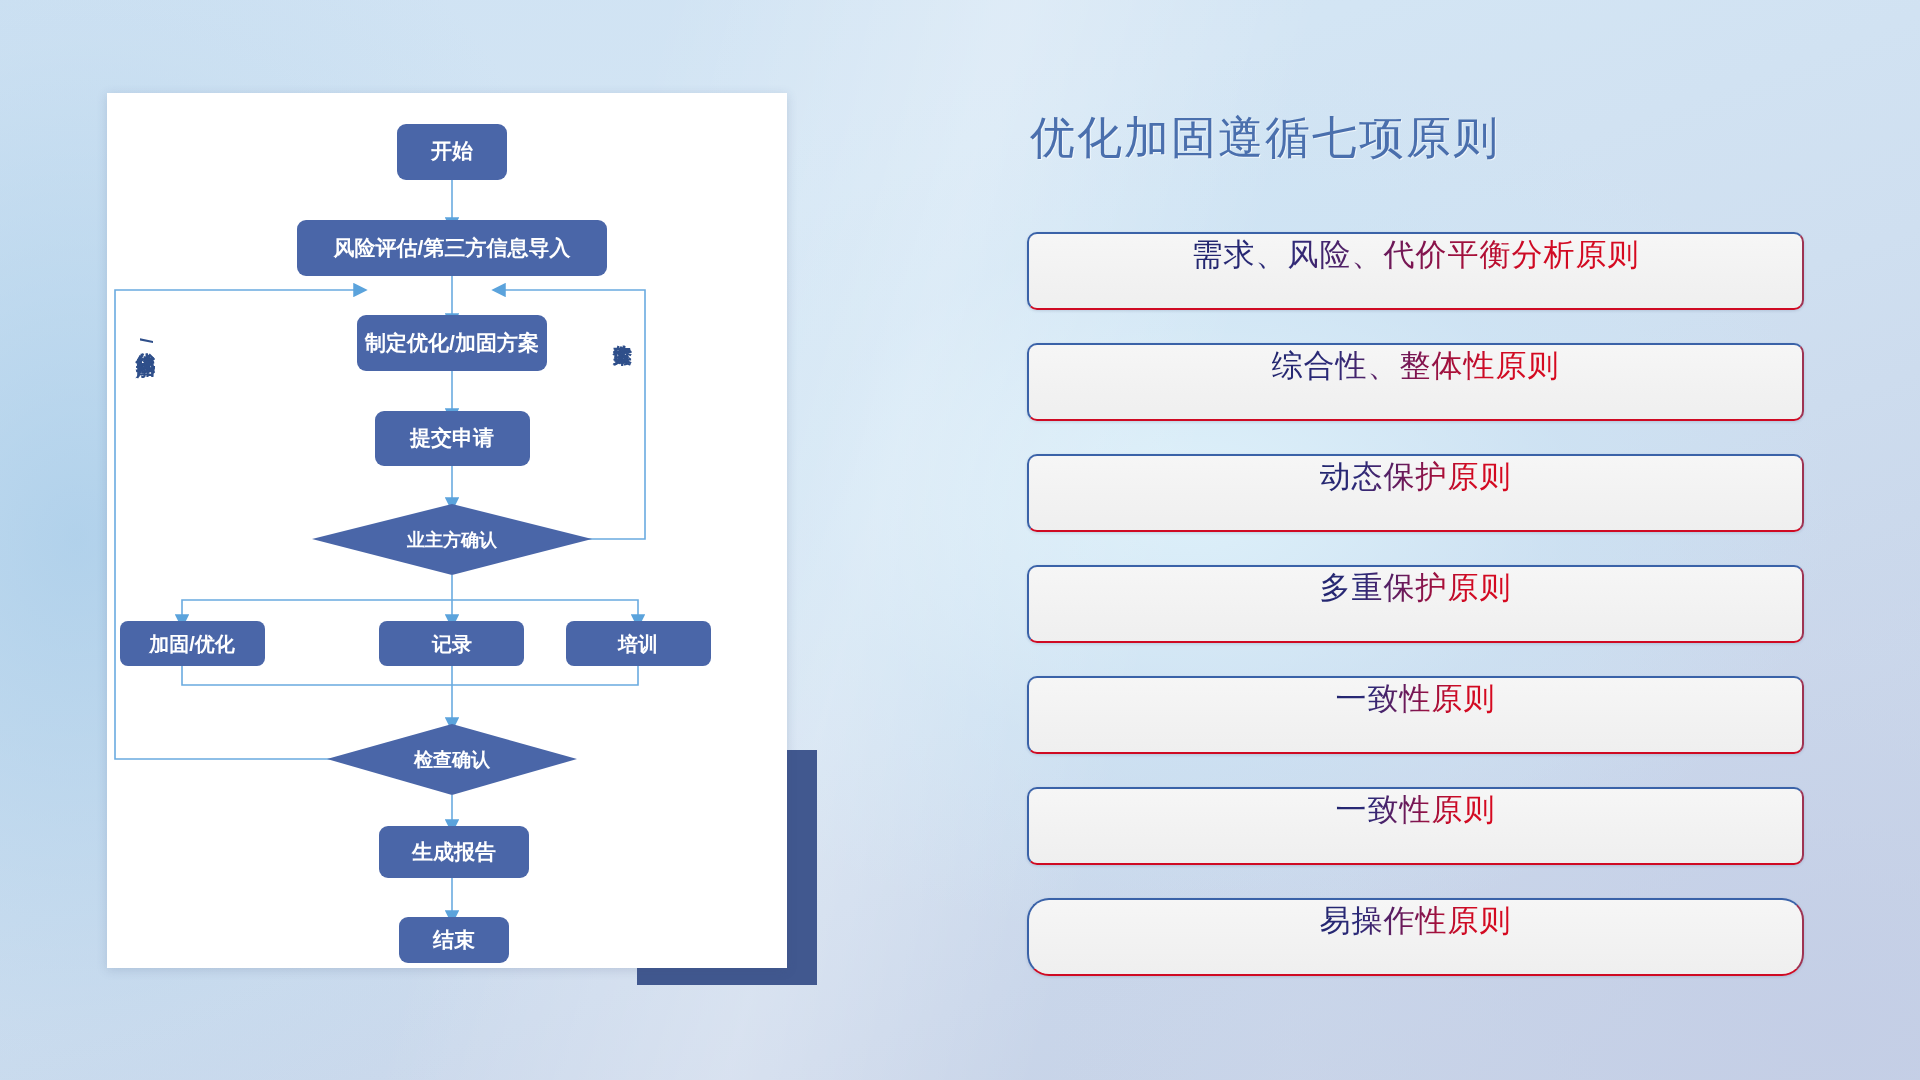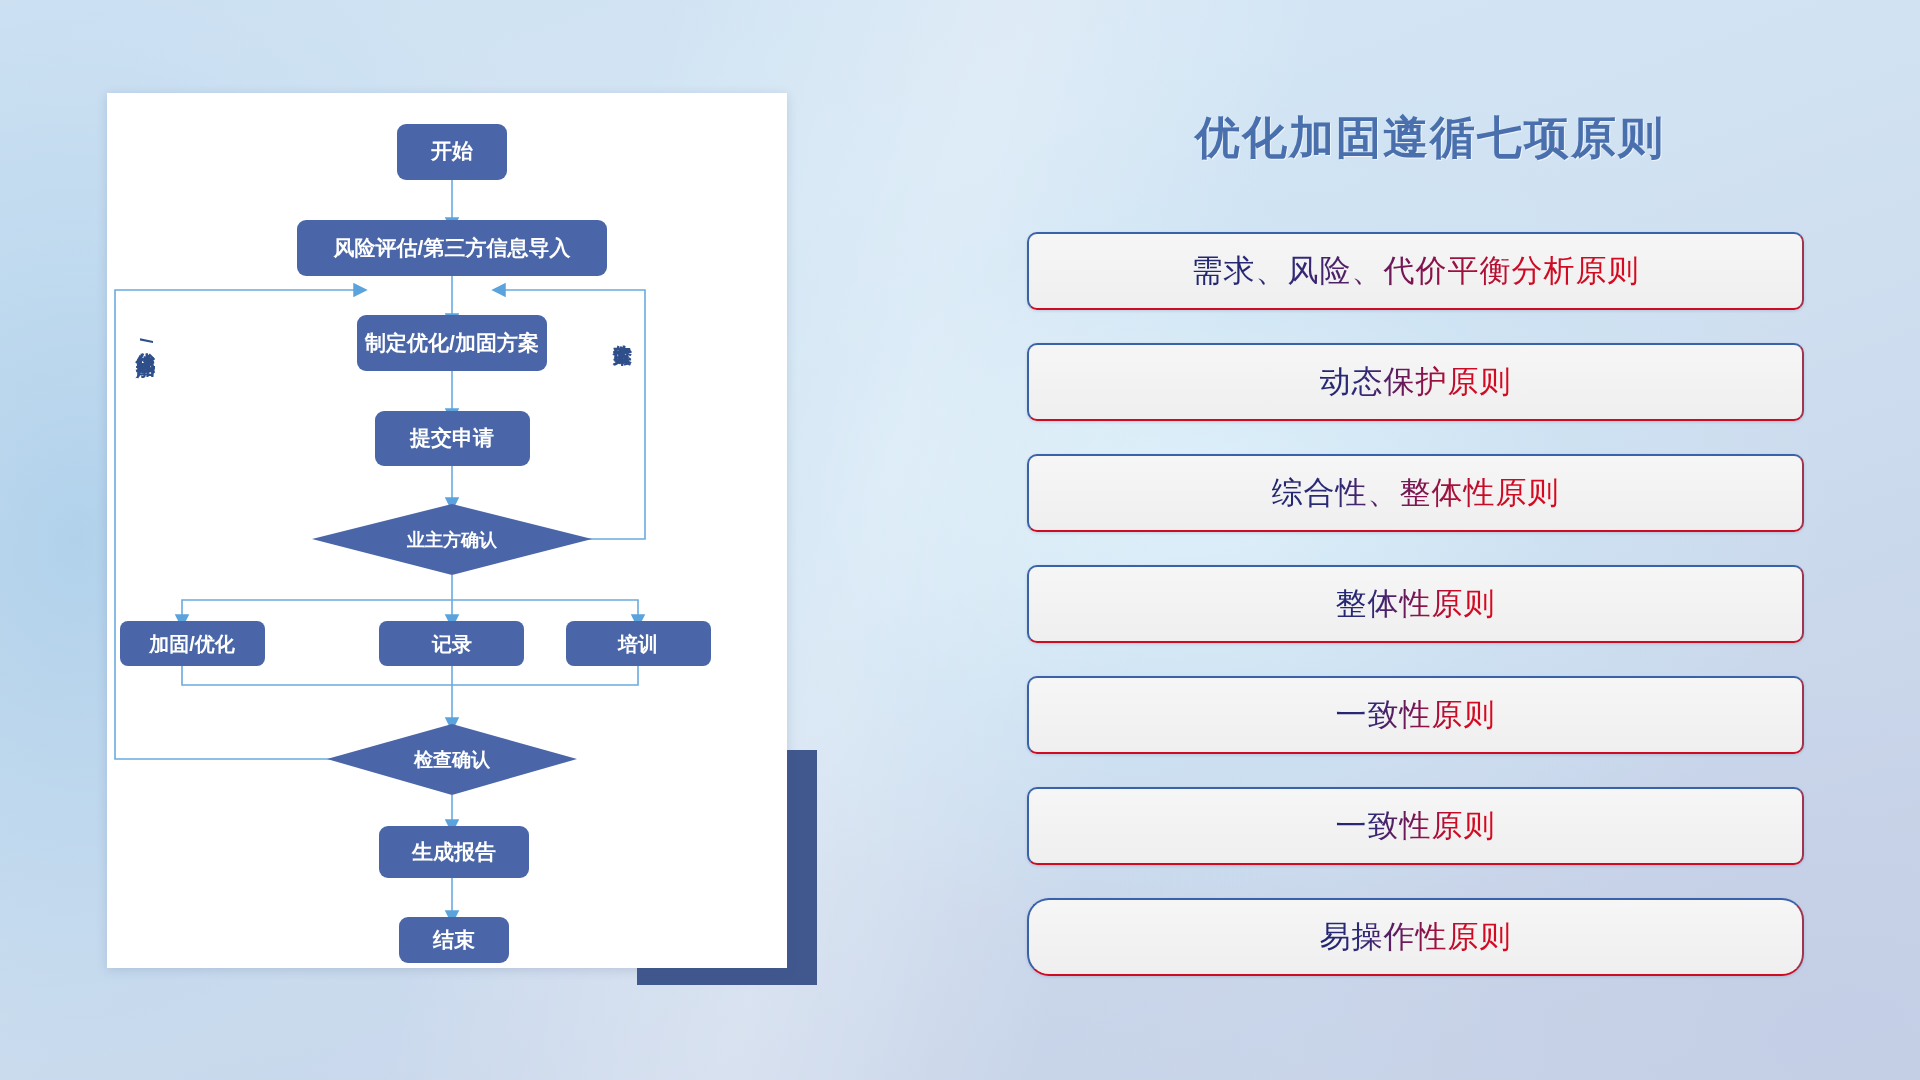--- a/index.html
+++ b/index.html
@@ -40,23 +40,23 @@
     background: #ffffff;
     box-shadow: 0 2px 10px rgba(60,80,120,0.18);
   }
   .chart-svg { position: absolute; left: 0; top: 0; }
 
   
   .panel-title {
     position: absolute;
     left: 1030px; top: 108px;
     width: 800px;
-    text-align: center;
+    text-align: left;
     font-size: 45px;
-    font-weight: bold;
+    font-weight: normal;
     color: #4a6fad;
     letter-spacing: 2px;
     text-shadow: 1px 1px 0 rgba(255,255,255,0.6);
     white-space: nowrap;
   }
   .principles {
     position: absolute;
     left: 1027px; top: 232px;
     width: 777px;
   }
@@ -64,21 +64,21 @@
     position: relative;
     height: 78px;
     margin-bottom: 33px;
     border-radius: 10px;
     background: linear-gradient(180deg, #f6f6f6 0%, #f2f2f2 55%, #efefef 100%);
     border-top: 2px solid #3a62a8;
     border-left: 2px solid #3a62a8;
     border-right: 2px solid #9e3352;
     border-bottom: 2px solid #cf0a23;
     display: flex;
-    align-items: center;
+    align-items: flex-start;
     justify-content: center;
     box-shadow: 0 1px 3px rgba(70,90,130,0.2);
   }
   .principle-card:last-child { margin-bottom: 0; border-radius: 22px; }
   .principle-text {
     font-size: 31px;
     font-weight: 500;
     background-image: linear-gradient(100deg, #21256e 0%, #2c2a78 22%, #7d1551 50%, #cf0a23 74%, #d7091f 100%);
     -webkit-background-clip: text;
     background-clip: text;
@@ -198,27 +198,27 @@
     </svg>
   </div>
 
   <div class="panel-title">优化加固遵循七项原则</div>
 
   <div class="principles">
     <div class="principle-card">
       <span class="principle-text">需求、风险、代价平衡分析原则</span>
     </div>
     <div class="principle-card">
+      <span class="principle-text">综合性、整体性原则</span>
+    </div>
+    <div class="principle-card">
       <span class="principle-text">动态保护原则</span>
     </div>
     <div class="principle-card">
-      <span class="principle-text">综合性、整体性原则</span>
-    </div>
-    <div class="principle-card">
-      <span class="principle-text">整体性原则</span>
+      <span class="principle-text">多重保护原则</span>
     </div>
     <div class="principle-card">
       <span class="principle-text">一致性原则</span>
     </div>
     <div class="principle-card">
       <span class="principle-text">一致性原则</span>
     </div>
     <div class="principle-card">
       <span class="principle-text">易操作性原则</span>
     </div>

